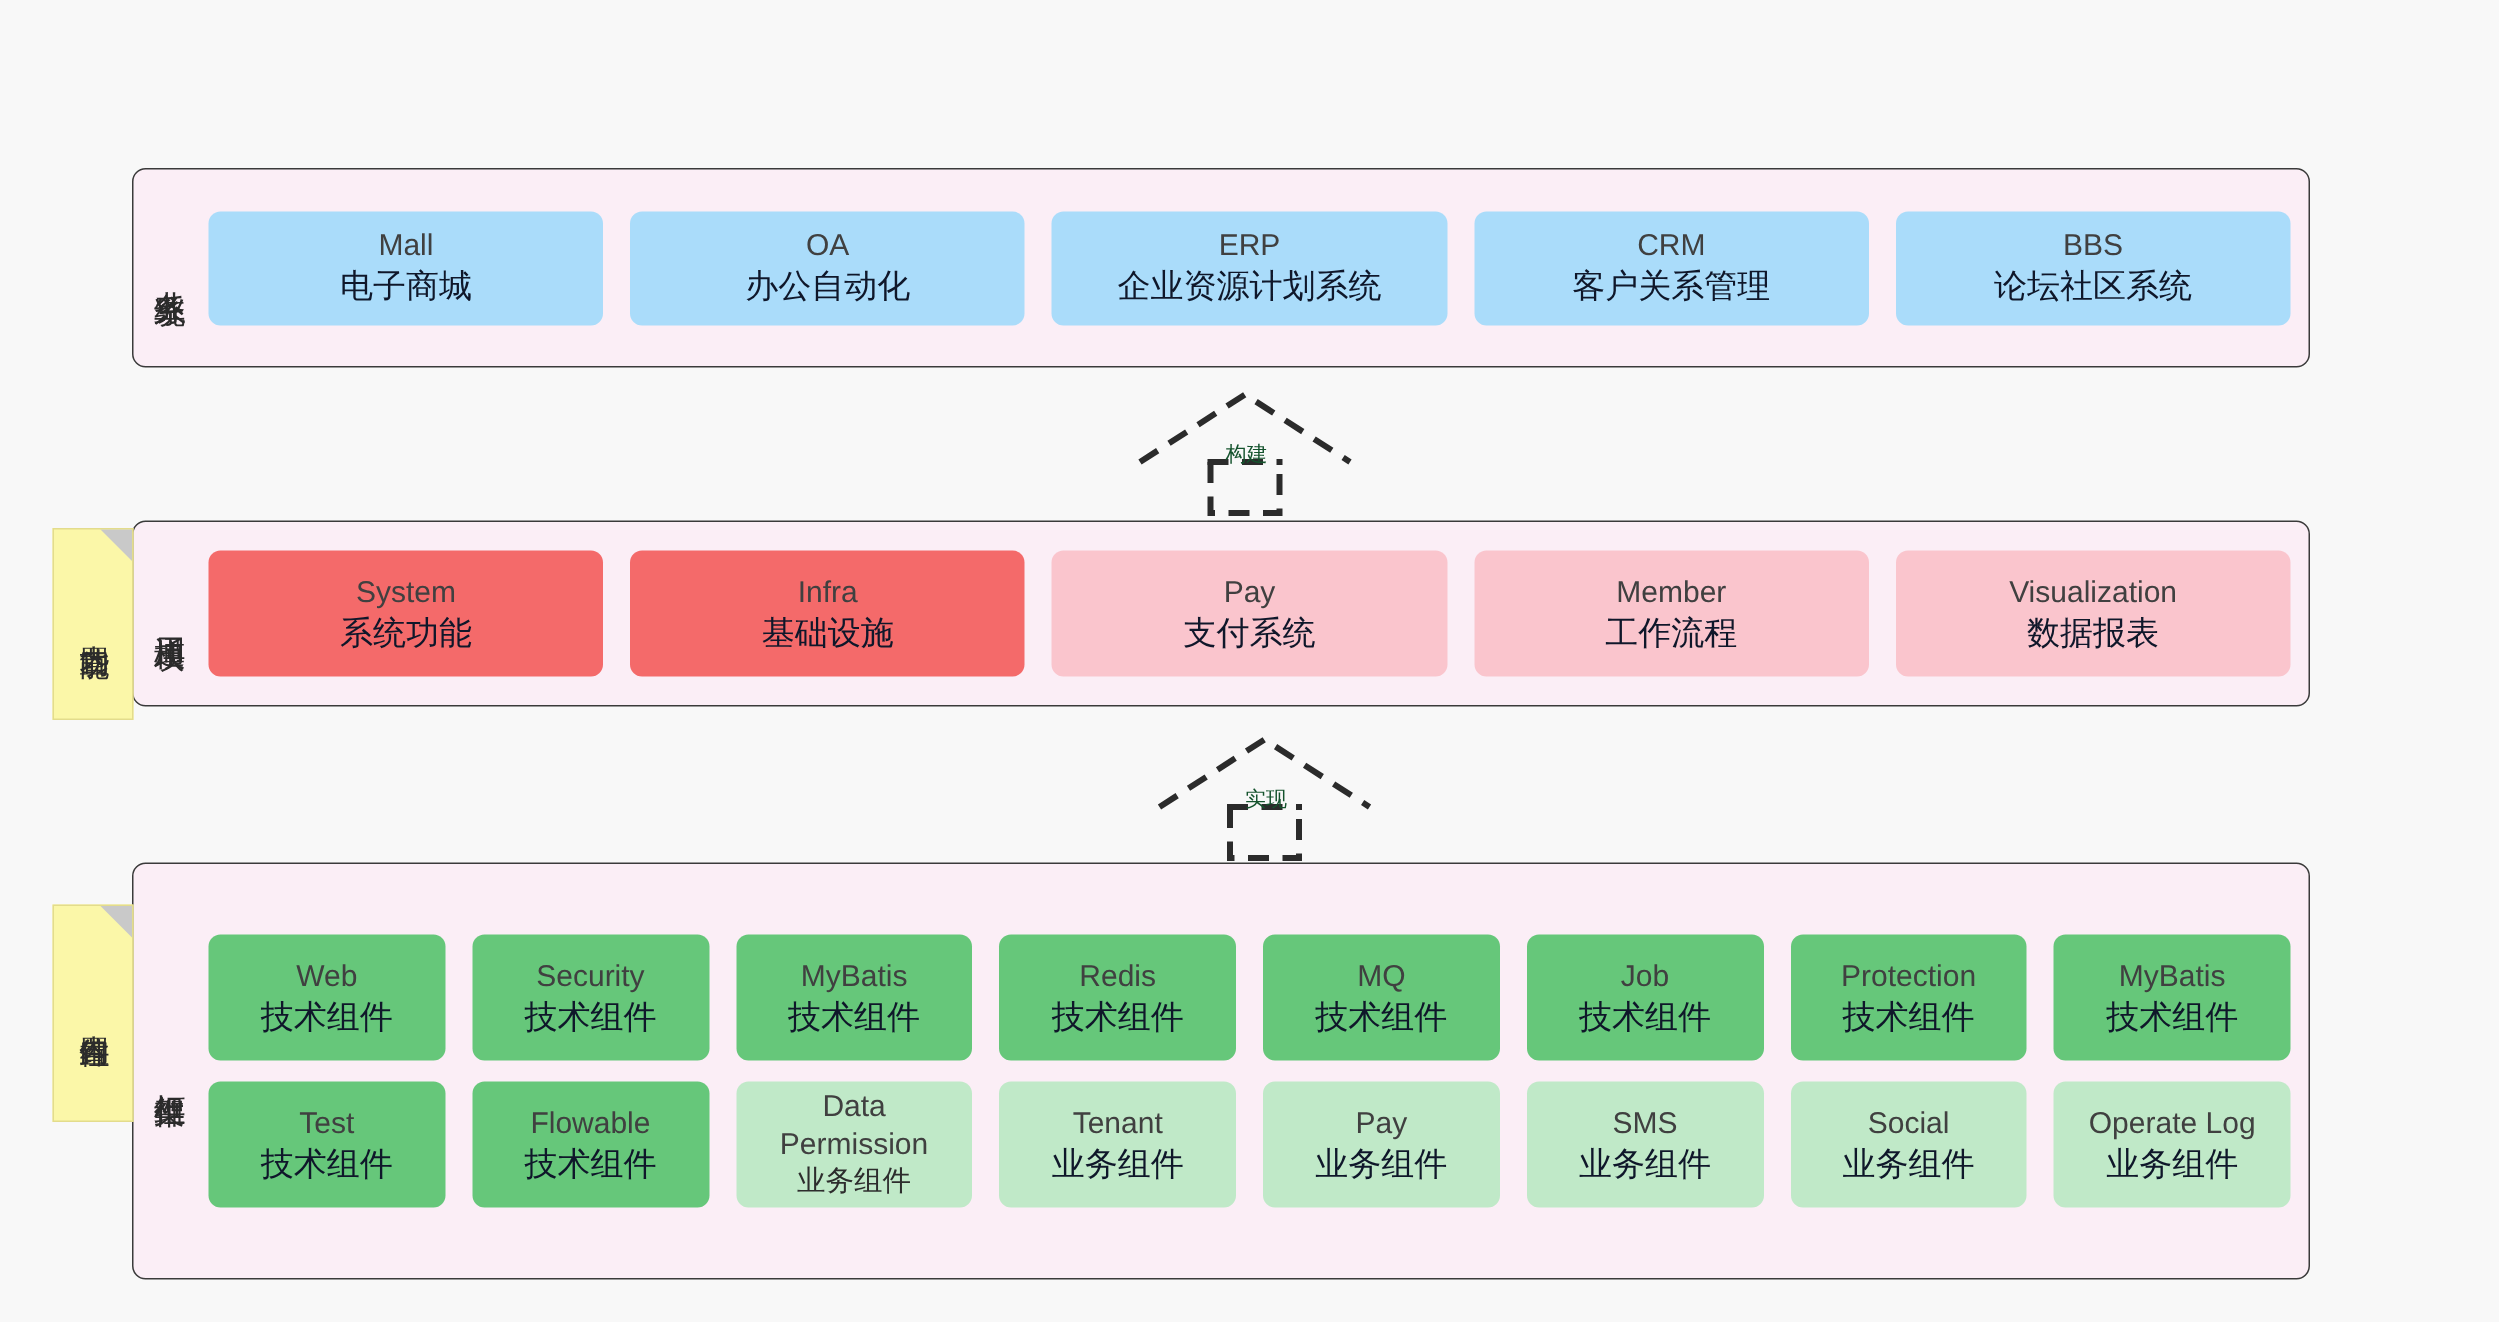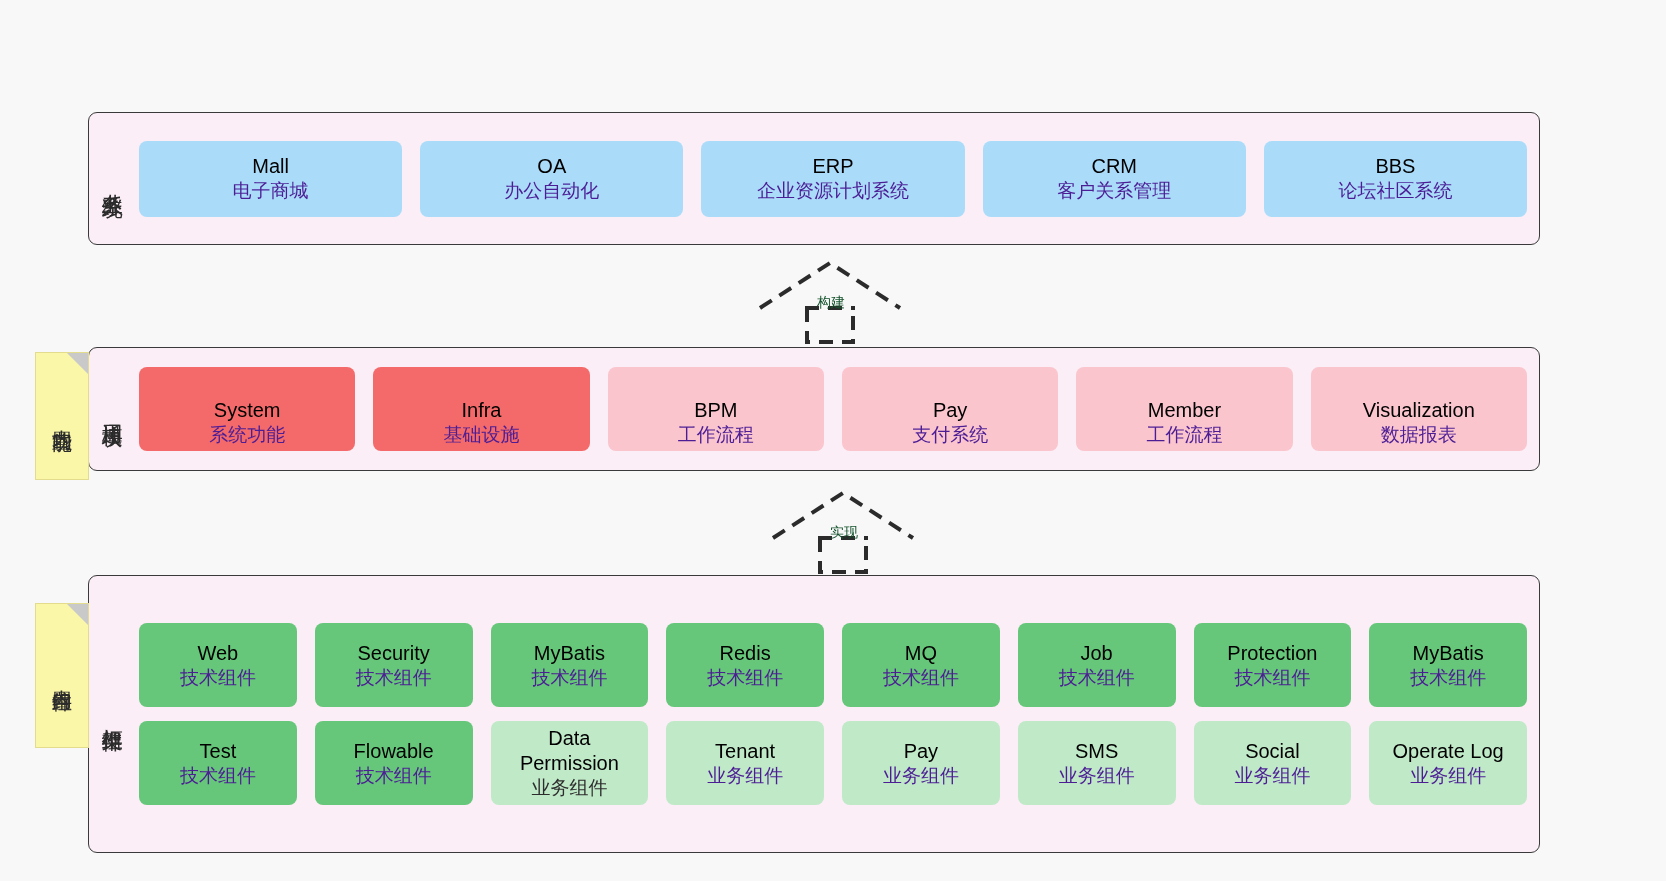--- a/index.html
+++ b/index.html
@@ -57,36 +57,36 @@
     border-radius:8px;
     display:flex;
     flex-direction:column;
     align-items:center;
     justify-content:center;
     text-align:center;
     box-sizing:border-box;
     padding:4px 6px;
     user-select:none;
   }
-  .box .t1{font-size:20px;line-height:1.25;color:#000000;}
-  .box .t2{font-size:19px;line-height:1.25;color:#4c1d95;}
+  .box .t1{font-size:20px;line-height:1.25;color:#404040;}
+  .box .t2{font-size:22px;line-height:1.25;color:#0f172a;}
   .box .t3{font-size:19px;line-height:1.25;color:#2d2d2d;}
 
   .blue{background:#aadcfa;}
   .red{background:#f46a6a;}
   .pink{background:#fac5cd;}
   .green{background:#66c77a;}
   .lgreen{background:#c0e9c8;}
 
   
   #layer-business{left:88px;top:112px;width:1452px;height:133px;}
   #layer-business .box{height:76px;}
 
   #layer-common{left:88px;top:347px;width:1452px;height:124px;}
-  #layer-common .box{height:84px;justify-content:flex-end;}
+  #layer-common .box{height:84px;}
 
   #layer-framework{left:88px;top:575px;width:1452px;height:278px;}
   #layer-framework .box{height:84px;}
 
   
   .note{
     position:absolute;
     background:#fbf7a8;
     border:1px solid #e3dc8c;
     width:54px;
@@ -194,26 +194,20 @@
           </div>
         </div>
         <div class="cell">
           <div class="box red">
             <div class="t1">Infra</div>
             <div class="t2">基础设施</div>
           </div>
         </div>
         <div class="cell">
           <div class="box pink">
-            <div class="t1">BPM</div>
-            <div class="t2">工作流程</div>
-          </div>
-        </div>
-        <div class="cell">
-          <div class="box pink">
             <div class="t1">Pay</div>
             <div class="t2">支付系统</div>
           </div>
         </div>
         <div class="cell">
           <div class="box pink">
             <div class="t1">Member</div>
             <div class="t2">工作流程</div>
           </div>
         </div>

